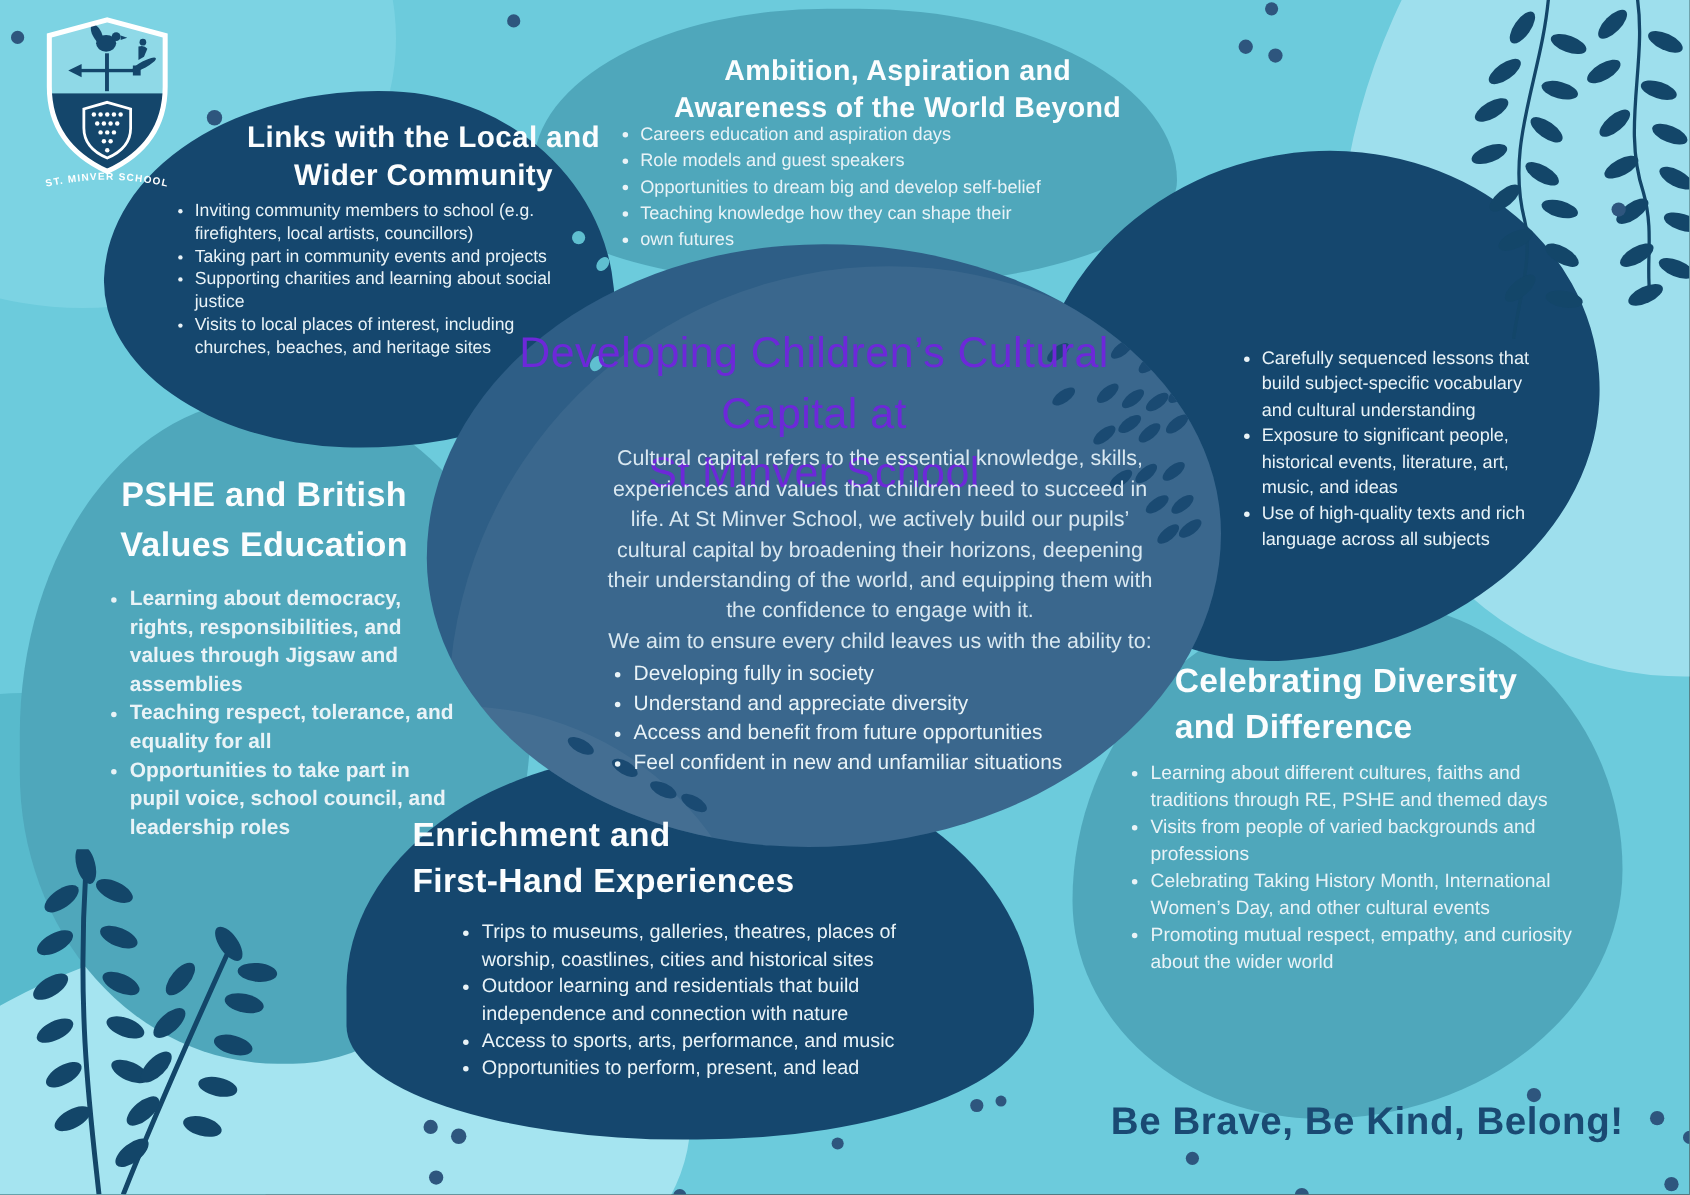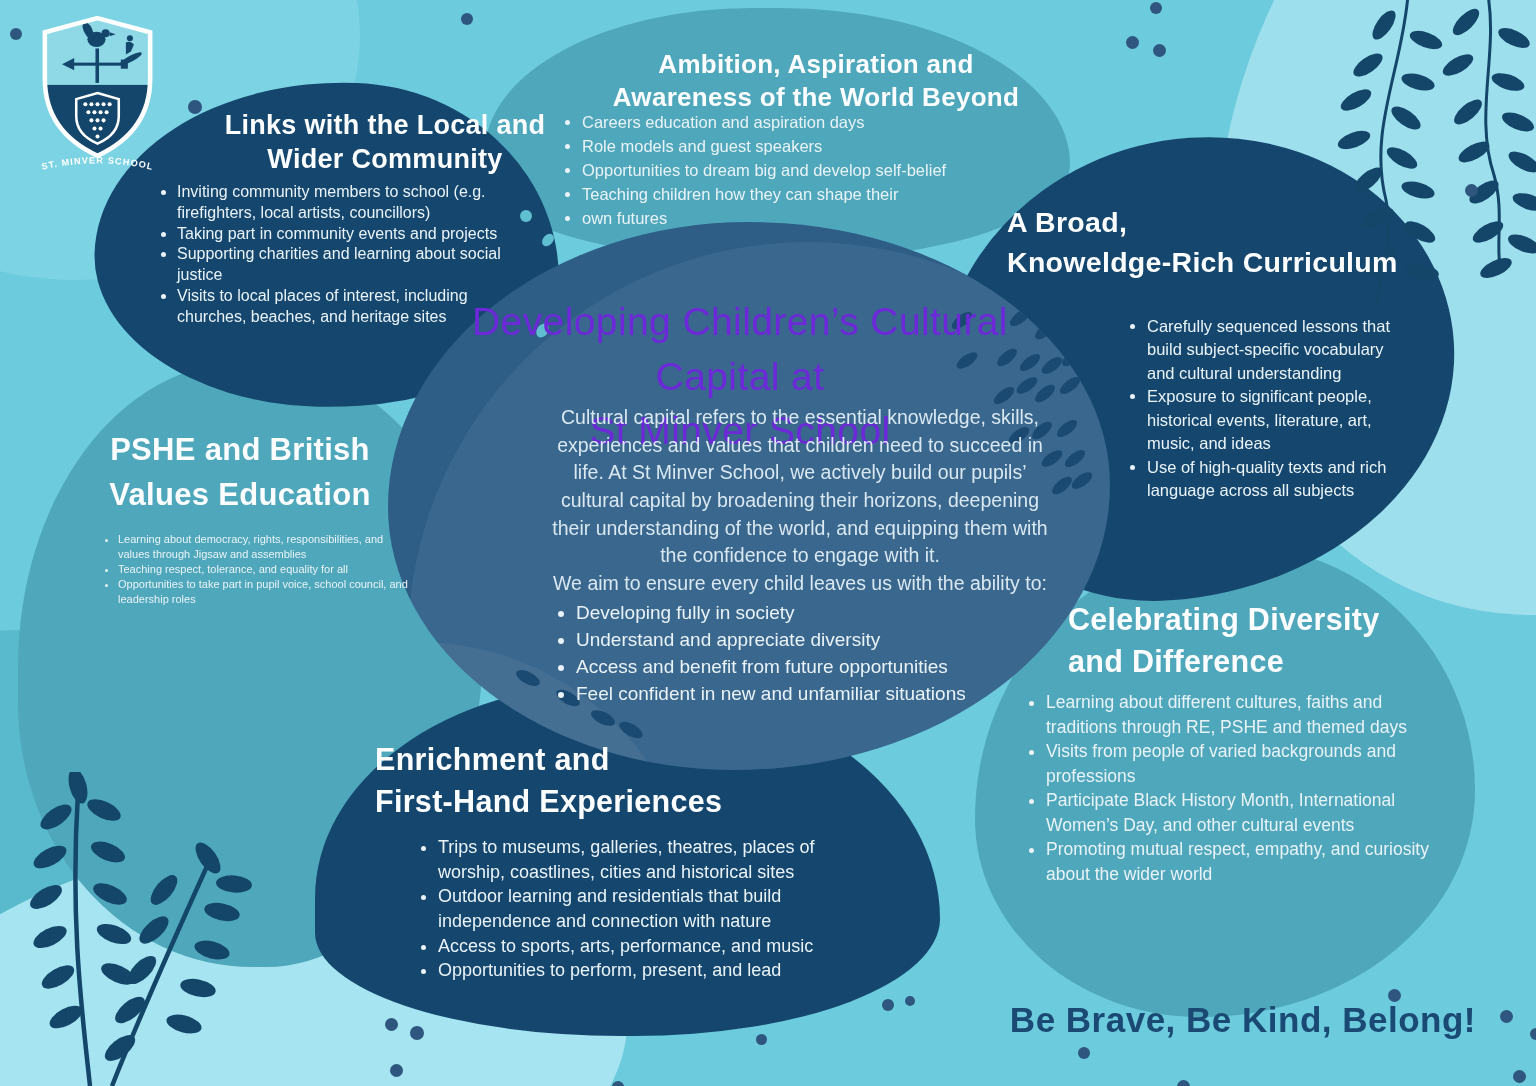--- a/index.html
+++ b/index.html
@@ -34,21 +34,21 @@
   .ctr{text-align:center;}
   ul{margin:0;padding-left:22px;list-style:disc;}
   li{color:#E9F3F7;}
   .links-title{font-size:27px;}
   .links-bullets{font-size:16px;line-height:1.3;}
   .ambition-title{font-size:26px;}
   .ambition-bullets{font-size:16.5px;line-height:1.45;}
   .curr-title{font-size:28.5px;line-height:1.4;}
   .curr-bullets{font-size:16.5px;line-height:1.42;}
   .pshe-title{font-size:31px;line-height:1.45;}
-  .pshe-bullets{font-size:11px;line-height:1.37;}
+  .pshe-bullets{font-size:19px;line-height:1.37;font-weight:bold;}
   .enr-title{font-size:30.5px;line-height:1.38;}
   .enr-bullets{font-size:18px;line-height:1.37;}
   .div-title{font-size:30.5px;line-height:1.38;}
   .div-bullets{font-size:17.5px;line-height:1.4;}
   .central-title{font-size:39px;font-weight:400;color:#6d28d9;line-height:1.4;white-space:pre-line;letter-spacing:.4px;}
   .central-para{font-size:19.5px;color:#D9E8F1;line-height:1.42;white-space:pre-line;text-align:center;}
   .central-aim{font-size:19.5px;color:#D9E8F1;line-height:1.42;text-align:center;margin-top:0px;}
   .central-bullets{font-size:19px;line-height:1.42;width:470px;margin:2px auto 0;text-align:left;}
   .motto{font-size:35px;font-weight:bold;color:#1A4A73;letter-spacing:.5px;text-align:right;}
 </style>
@@ -265,27 +265,25 @@
     <li>Visits to local places of interest, including churches, beaches, and heritage sites</li>
   </ul>
 
   
   <div class="sec h ctr ambition-title" style="left:591px;top:48px;width:450px;">Ambition, Aspiration and
 Awareness of the World Beyond</div>
   <ul class="sec ambition-bullets" style="left:560px;top:111px;width:440px;">
     <li>Careers education and aspiration days</li>
     <li>Role models and guest speakers</li>
     <li>Opportunities to dream big and develop self-belief</li>
-    <li>Teaching children how they can shape their</li>
+    <li>Teaching knowledge how they can shape their</li>
     <li>own futures</li>
   </ul>
 
   
-  <div class="sec h curr-title" style="left:1007px;top:203px;width:420px;">A Broad,
-Knoweldge-Rich Curriculum</div>
   <ul class="sec curr-bullets" style="left:1125px;top:315px;width:262px;">
     <li>Carefully sequenced lessons that build subject-specific vocabulary and cultural understanding</li>
     <li>Exposure to significant people, historical events, literature, art, music, and ideas</li>
     <li>Use of high-quality texts and rich language across all subjects</li>
   </ul>
 
   
   <div class="sec ctr central-title" style="left:440px;top:295px;width:600px;">Developing Children’s Cultural Capital at
 St Minver School</div>
   <div class="sec" style="left:480px;top:404px;width:640px;">
@@ -322,20 +320,20 @@
     <li>Access to sports, arts, performance, and music</li>
     <li>Opportunities to perform, present, and lead</li>
   </ul>
 
   
   <div class="sec h div-title" style="left:1068px;top:598px;width:400px;">Celebrating Diversity
 and Difference</div>
   <ul class="sec div-bullets" style="left:1024px;top:690px;width:408px;">
     <li>Learning about different cultures, faiths and traditions through RE, PSHE and themed days</li>
     <li>Visits from people of varied backgrounds and professions</li>
-    <li>Participate Black History Month, International Women’s Day, and other cultural events</li>
+    <li>Celebrating Taking History Month, International Women’s Day, and other cultural events</li>
     <li>Promoting mutual respect, empathy, and curiosity about the wider world</li>
   </ul>
 
   
   <div class="sec motto" style="left:996px;top:1000px;width:480px;">Be Brave, Be Kind, Belong!</div>
 
 </div>
 
 </body></html>

